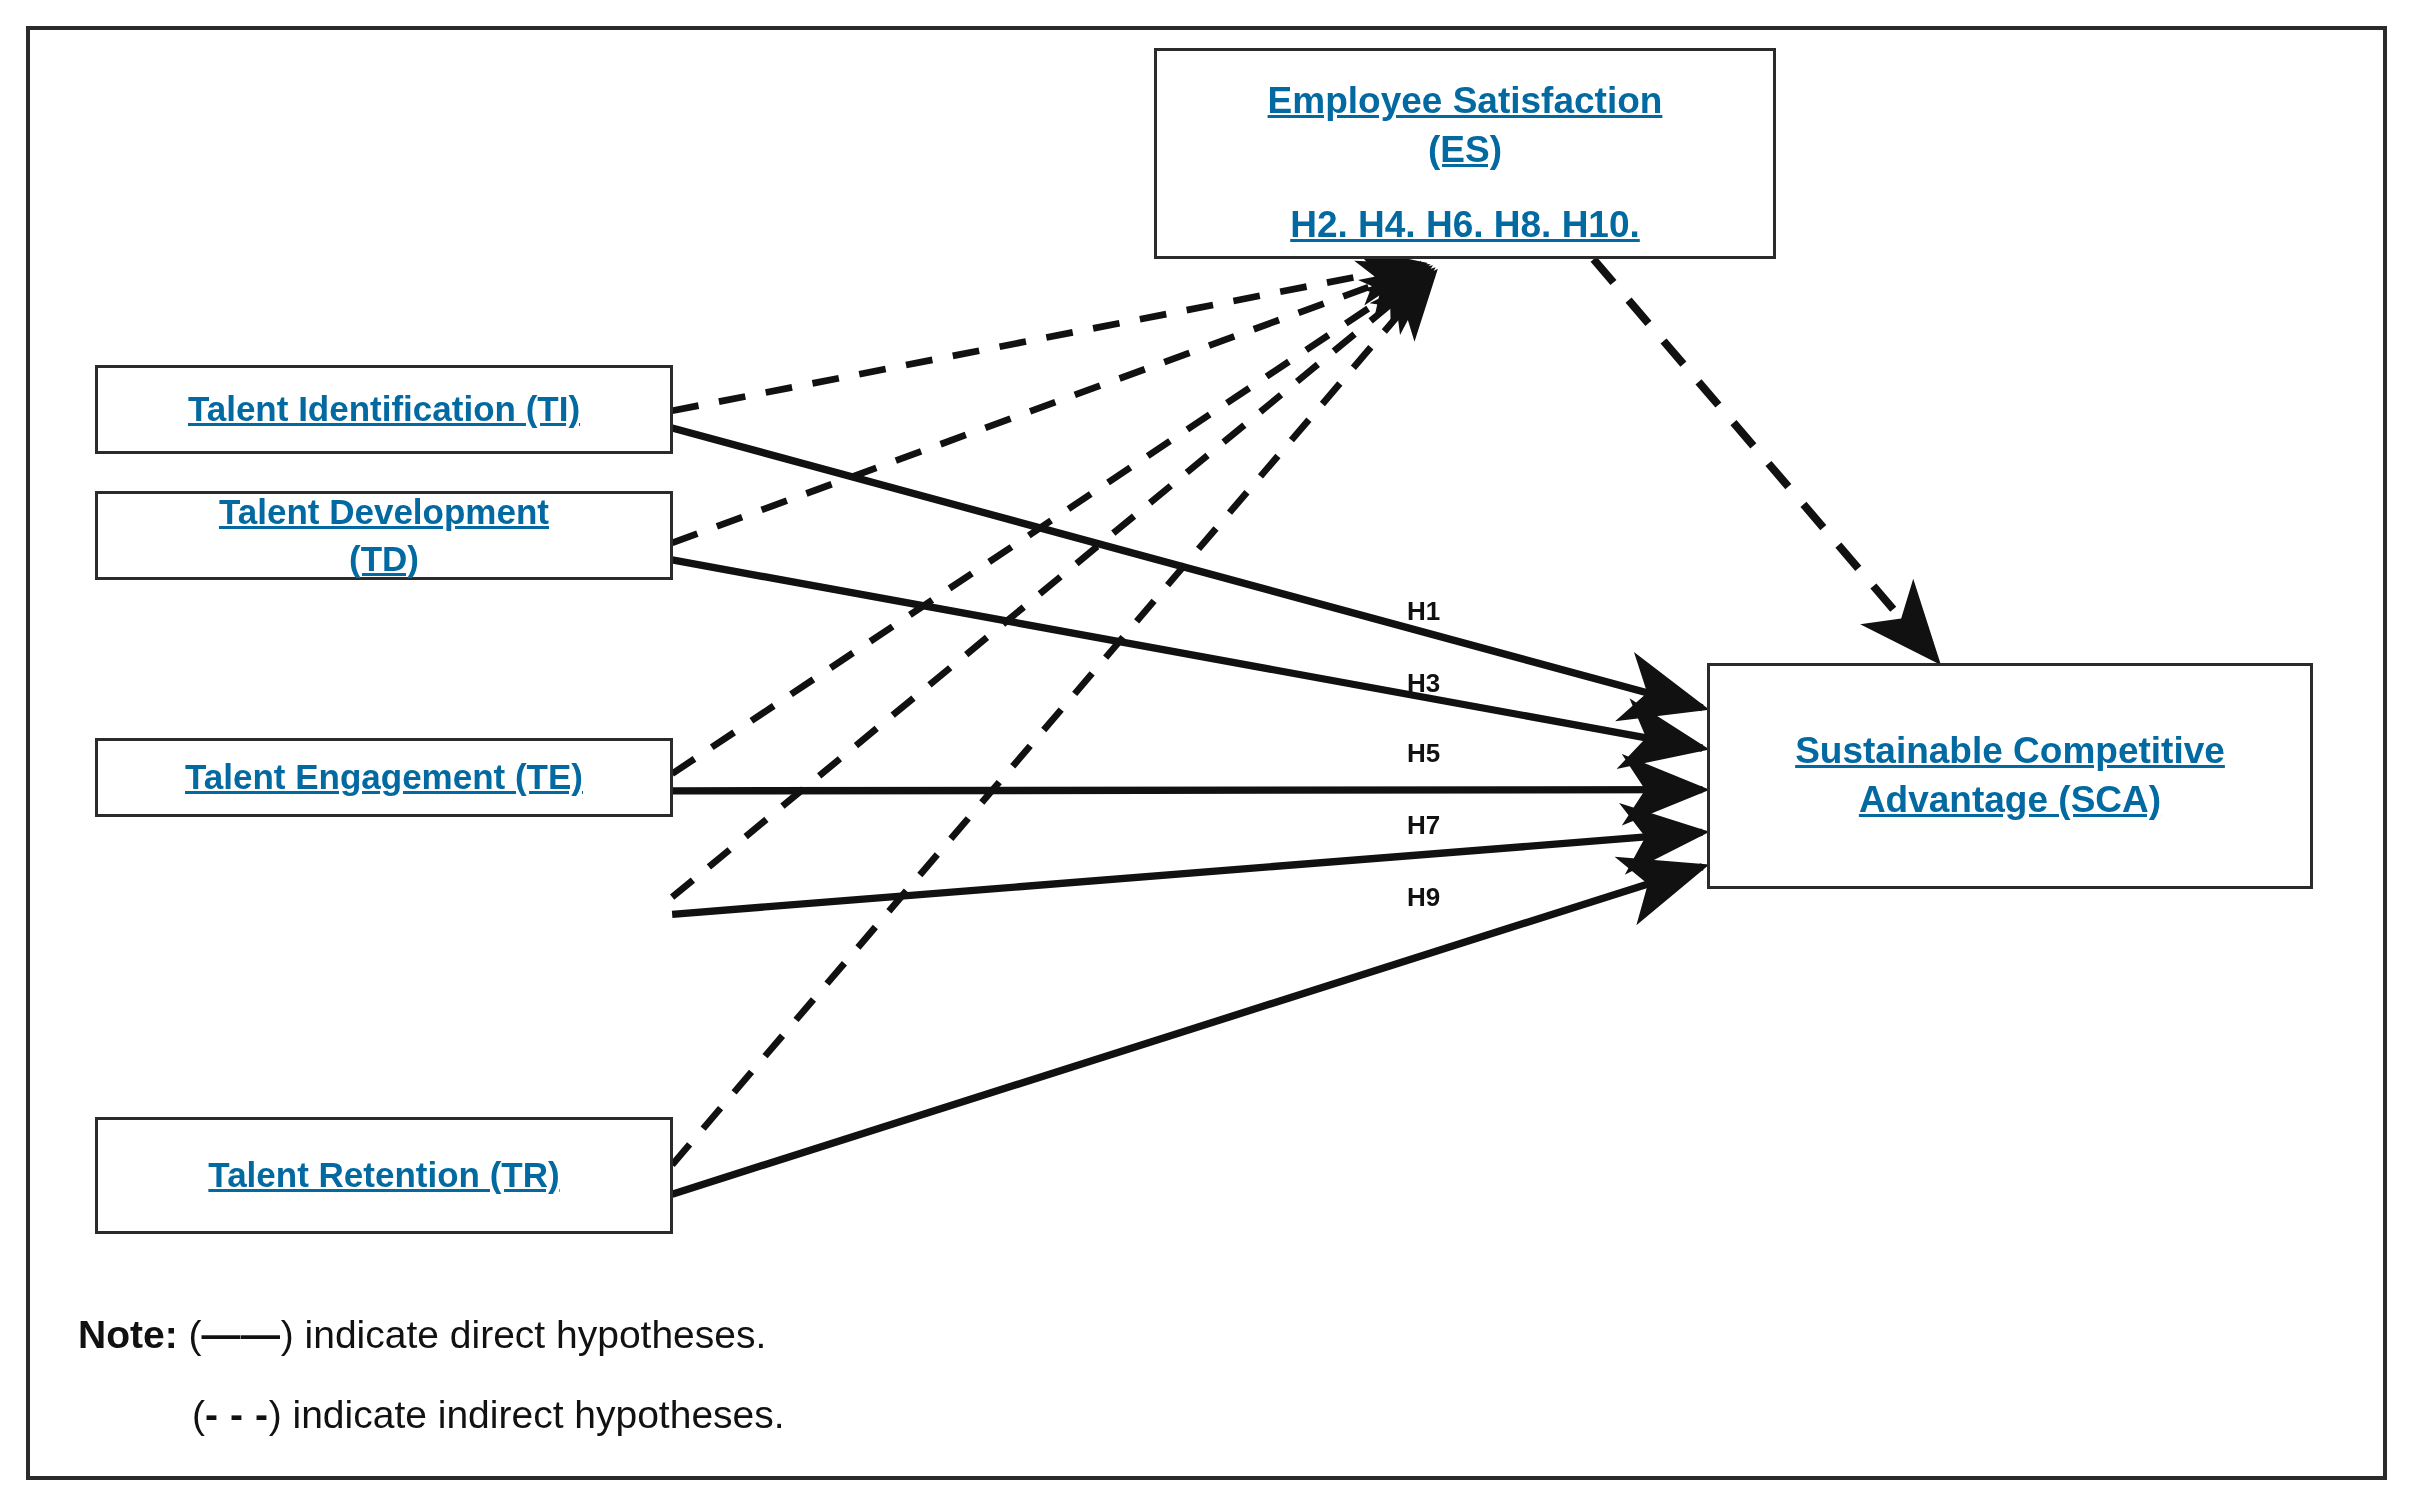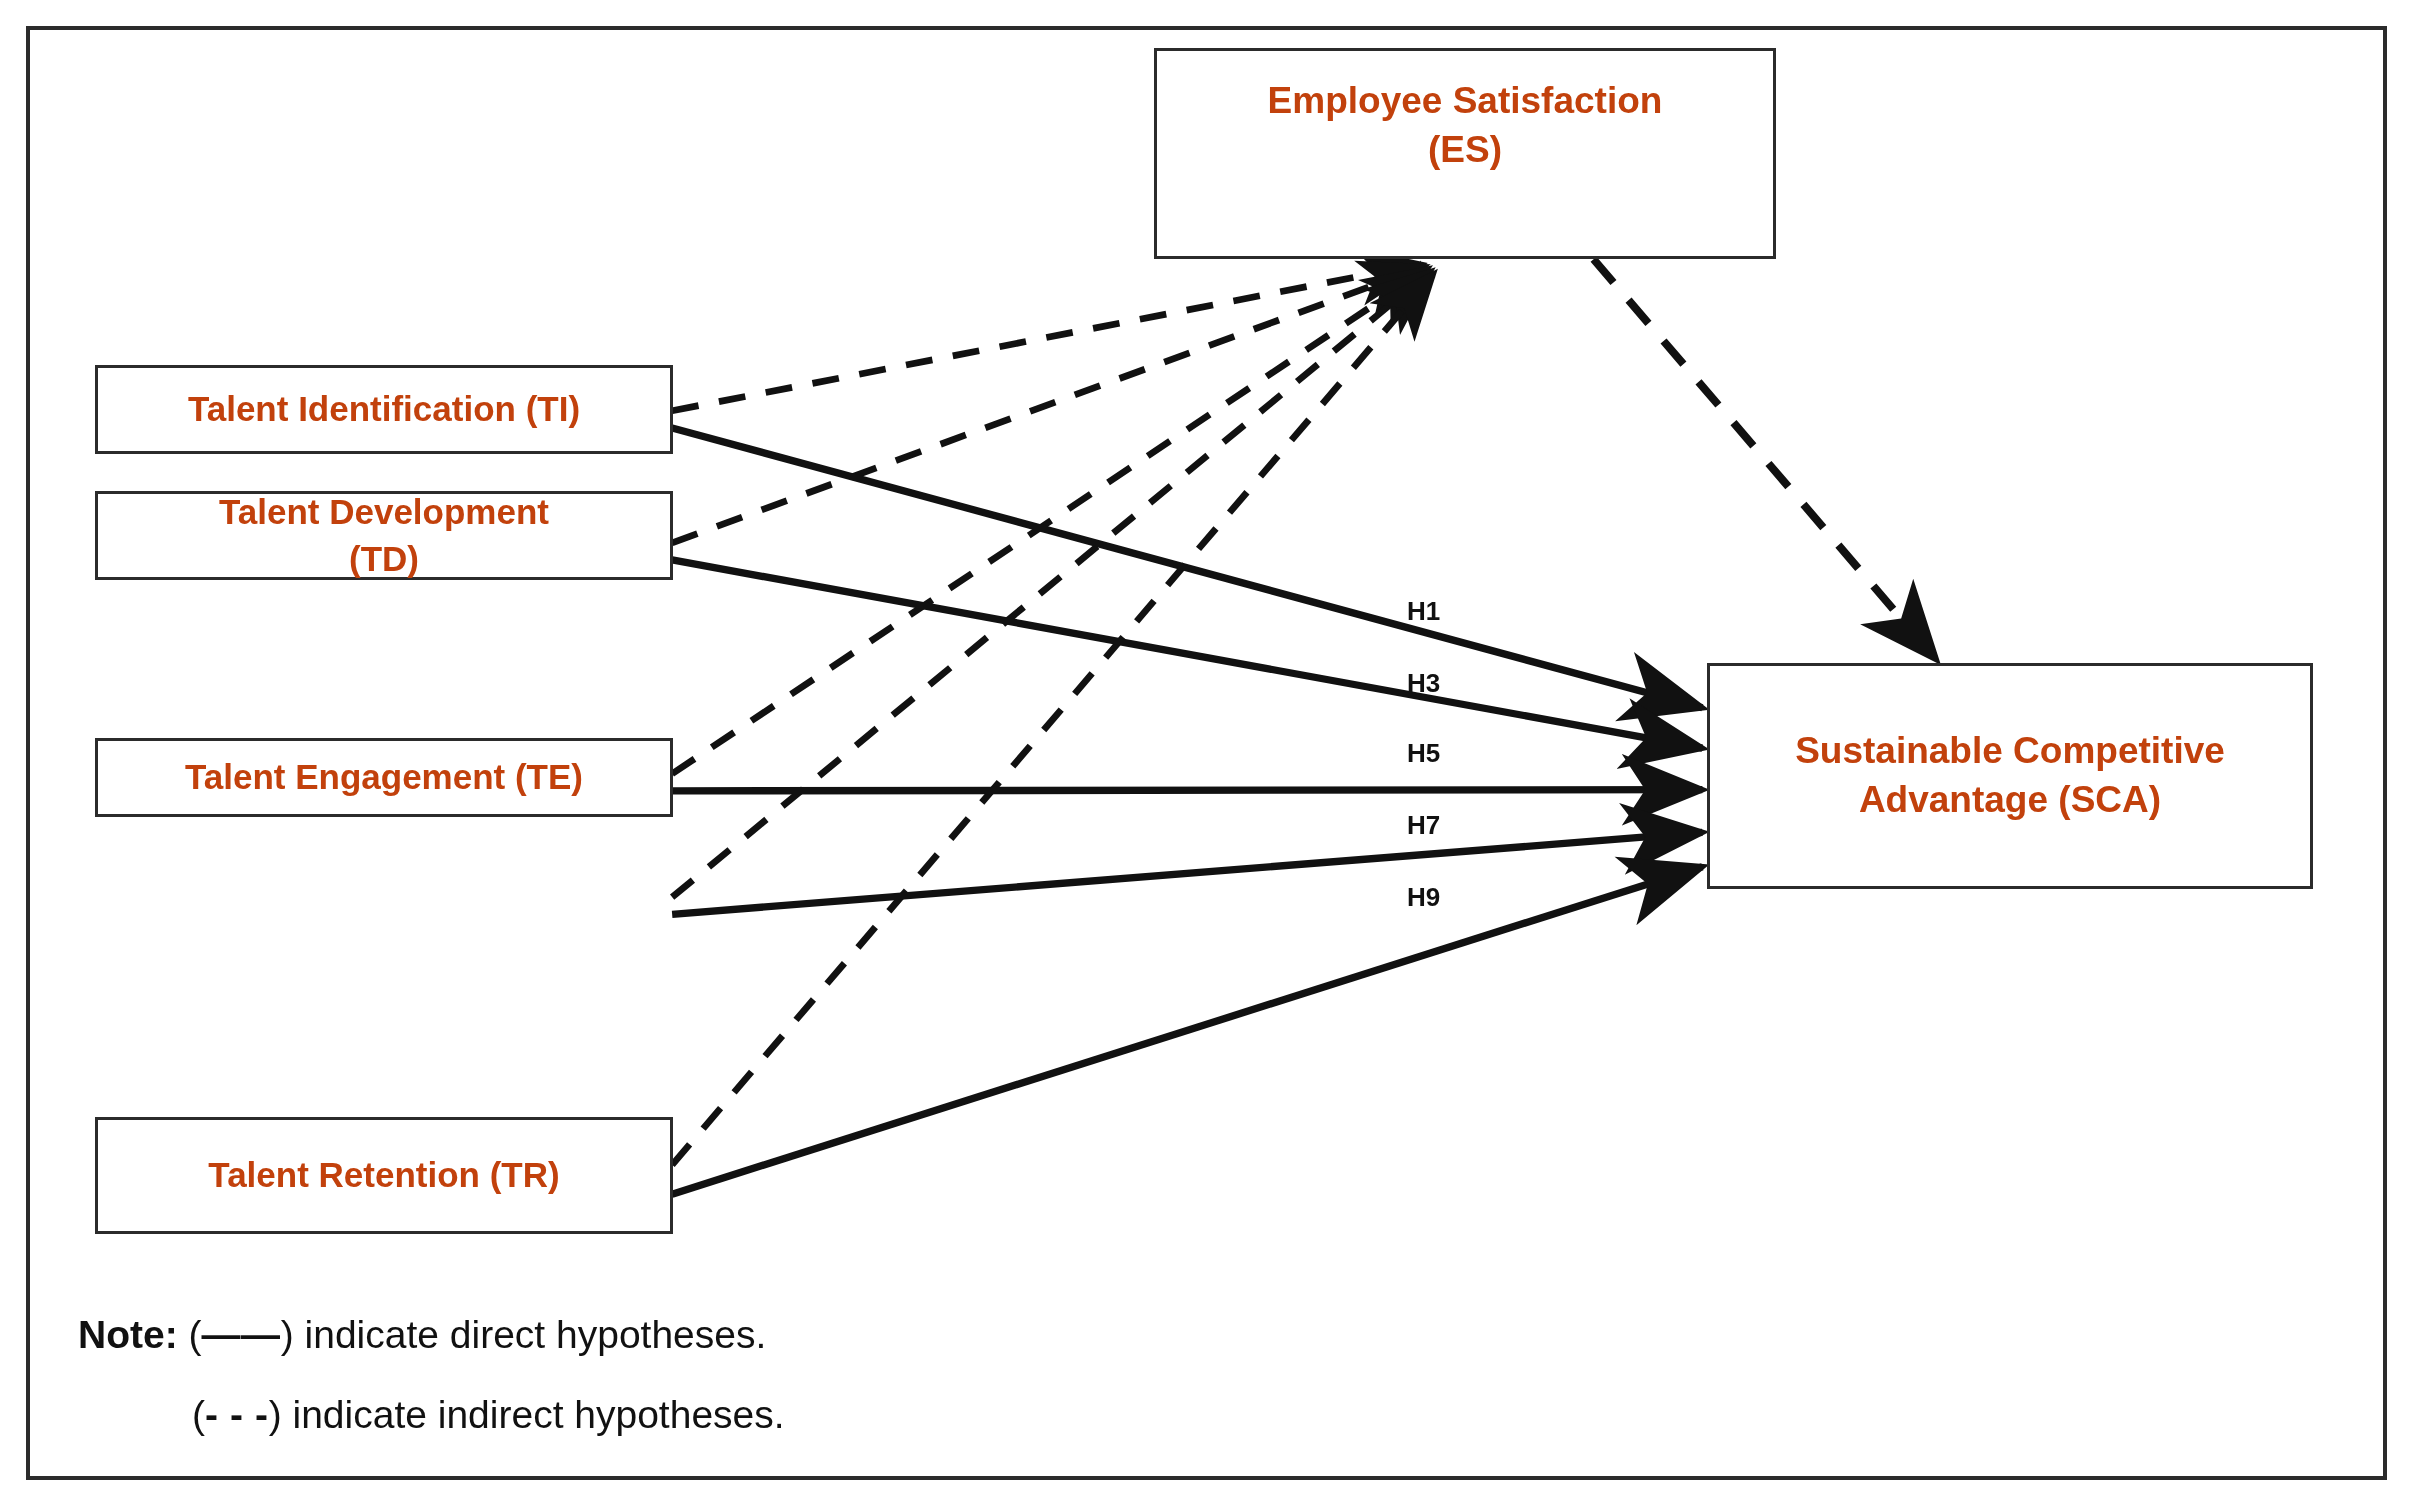--- a/index.html
+++ b/index.html
@@ -2,21 +2,21 @@
 <html style="font-size:9.8px"><head>
 <meta charset="utf-8">
 <style>
   html,body{margin:0;padding:0;background:#fff;}
   body{width:2413px;height:1506px;font-family:"Liberation Sans",sans-serif;}
   #root{position:relative;width:2413px;height:1506px;background:#ffffff;overflow:hidden;}
   #frame{position:absolute;left:26px;top:26px;width:2361px;height:1454px;border:4.3px solid #2b2b2b;box-sizing:border-box;background:#fff;}
   svg.layer{position:absolute;left:0;top:0;width:2413px;height:1506px;pointer-events:none;}
   .node{position:absolute;box-sizing:border-box;border:3.7px solid #2b2b2b;background:#fff;
         display:flex;align-items:center;justify-content:center;text-align:center;}
-  .node .label{font-weight:bold;color:#c2410c;line-height:1.32;padding:0 9.8px;}
+  .node .label{font-weight:bold;color:#0369a1;line-height:1.32;padding:0 9.8px;text-decoration:underline;}
   .lbl-left{font-size:35px;}
   .lbl-es{font-size:37px;}
   .lbl-sca{font-size:37px;}
   .hyp{position:absolute;font-size:26px;font-weight:bold;color:#111;white-space:nowrap;}
   .note{position:absolute;font-size:39px;color:#111;white-space:nowrap;}
   .note b{font-weight:bold;}
   .esline2{margin-top:26px;display:block;}
   .mono-dash{letter-spacing:0.6px;}
 </style>
 </head>
@@ -72,20 +72,21 @@
 
   <div class="node" style="left:95px;top:1117px;width:578px;height:117px;">
     <span class="label lbl-left">Talent Retention (TR)</span>
   </div>
 
   <div class="node" style="left:1154px;top:48px;width:622px;height:211px;flex-direction:column;justify-content:flex-start;padding-top:26px;">
     <span class="label lbl-es">
       <span>Employee Satisfaction</span><br>
       <span>(ES)</span>
     </span>
+    <span class="label lbl-es esline2">H2. H4. H6. H8. H10.</span>
   </div>
 
   <div class="node" style="left:1707px;top:663px;width:606px;height:226px;">
     <span class="label lbl-sca">
       <span>Sustainable Competitive</span><br>
       <span>Advantage (SCA)</span>
     </span>
   </div>
 
   <div class="hyp" style="left:1407px;top:596px;">H1</div>

